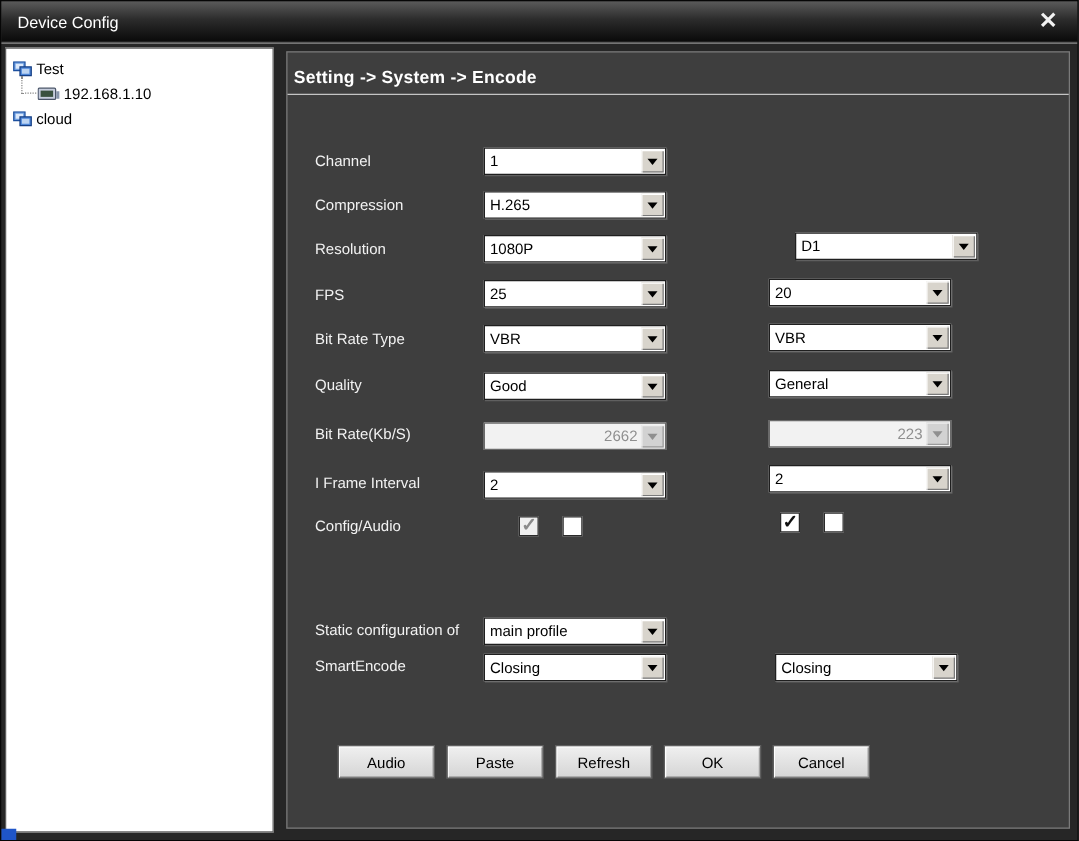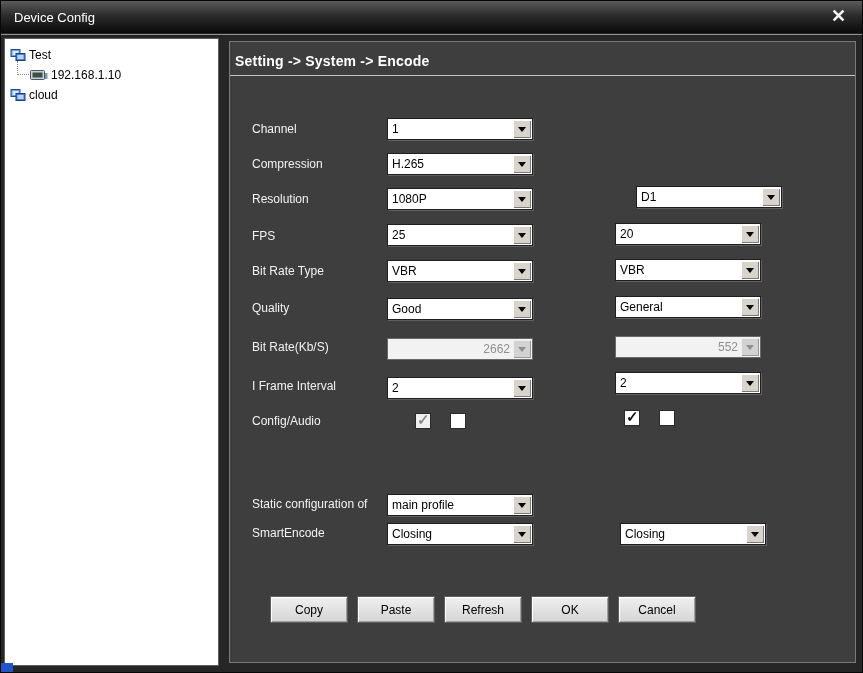--- a/index.html
+++ b/index.html
@@ -235,21 +235,21 @@
           <span class="arrow"></span>
         </span>
     </div>
     <div class="combo" style="left:385px;top:254px">
       <span class="combo-text">General</span>
       <span class="combo-btn">
           <span class="arrow"></span>
         </span>
     </div>
     <div class="combo disabled" style="left:385px;top:294px">
-      <span class="combo-text">552</span>
+      <span class="combo-text">223</span>
       <span class="combo-btn">
           <span class="arrow"></span>
         </span>
     </div>
     <div class="combo" style="left:385px;top:330px">
       <span class="combo-text">2</span>
       <span class="combo-btn">
           <span class="arrow"></span>
         </span>
     </div>
@@ -266,21 +266,21 @@
     <span class="checkbox" style="left:220px;top:371px" data-checked="false">
       
     </span>
     <span class="checkbox" style="left:394px;top:368px" data-checked="true">
       <span class="check">✓</span>
     </span>
     <span class="checkbox" style="left:429px;top:368px" data-checked="false">
       
     </span>
 
-    <button class="btn" style="left:40px">Copy</button>
+    <button class="btn" style="left:40px">Audio</button>
     <button class="btn" style="left:127px">Paste</button>
     <button class="btn" style="left:214px">Refresh</button>
     <button class="btn" style="left:301px">OK</button>
     <button class="btn" style="left:388px">Cancel</button>
   </div>
 
   <div class="corner-accent"></div>
 </div>
 
 </body></html>

